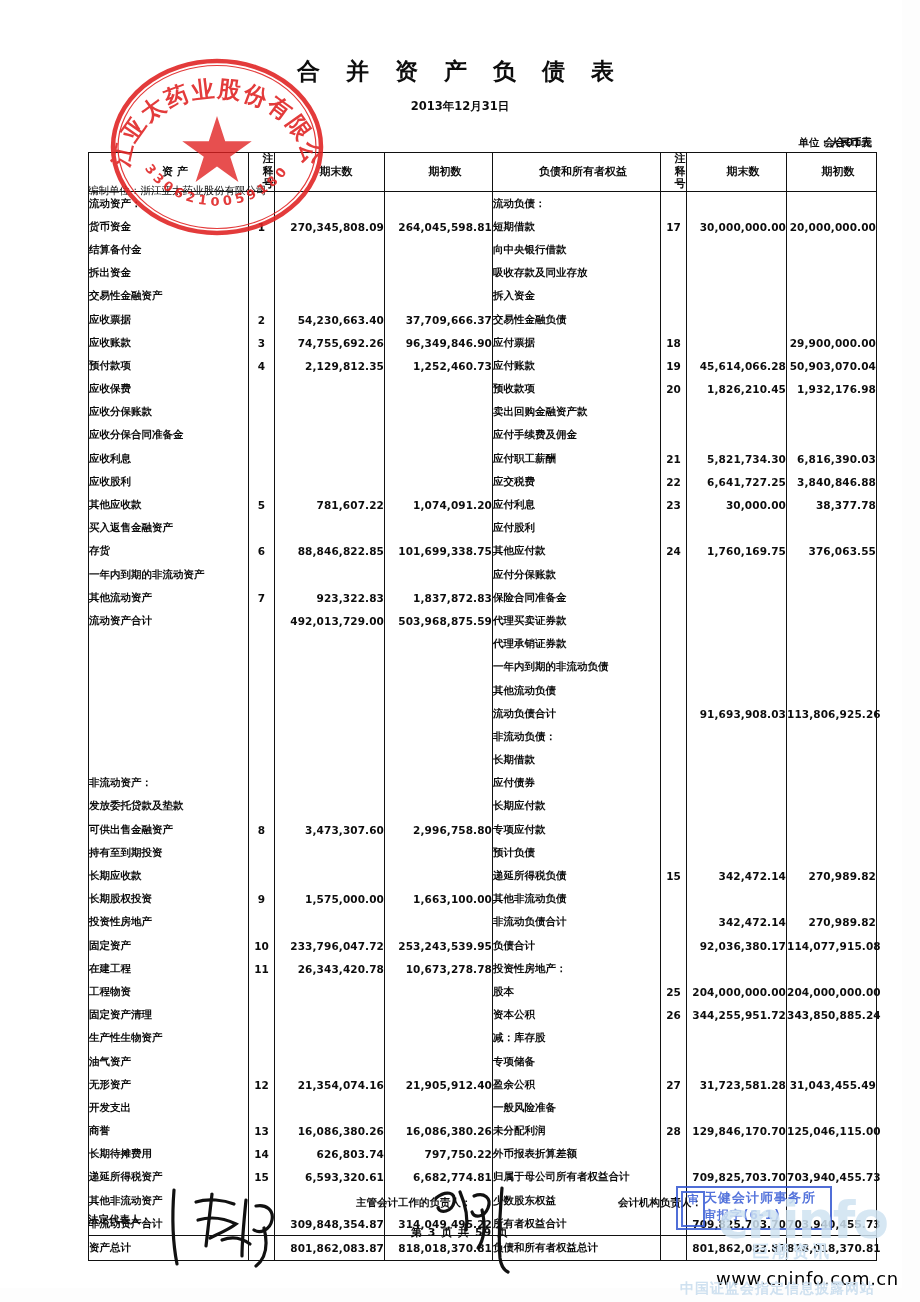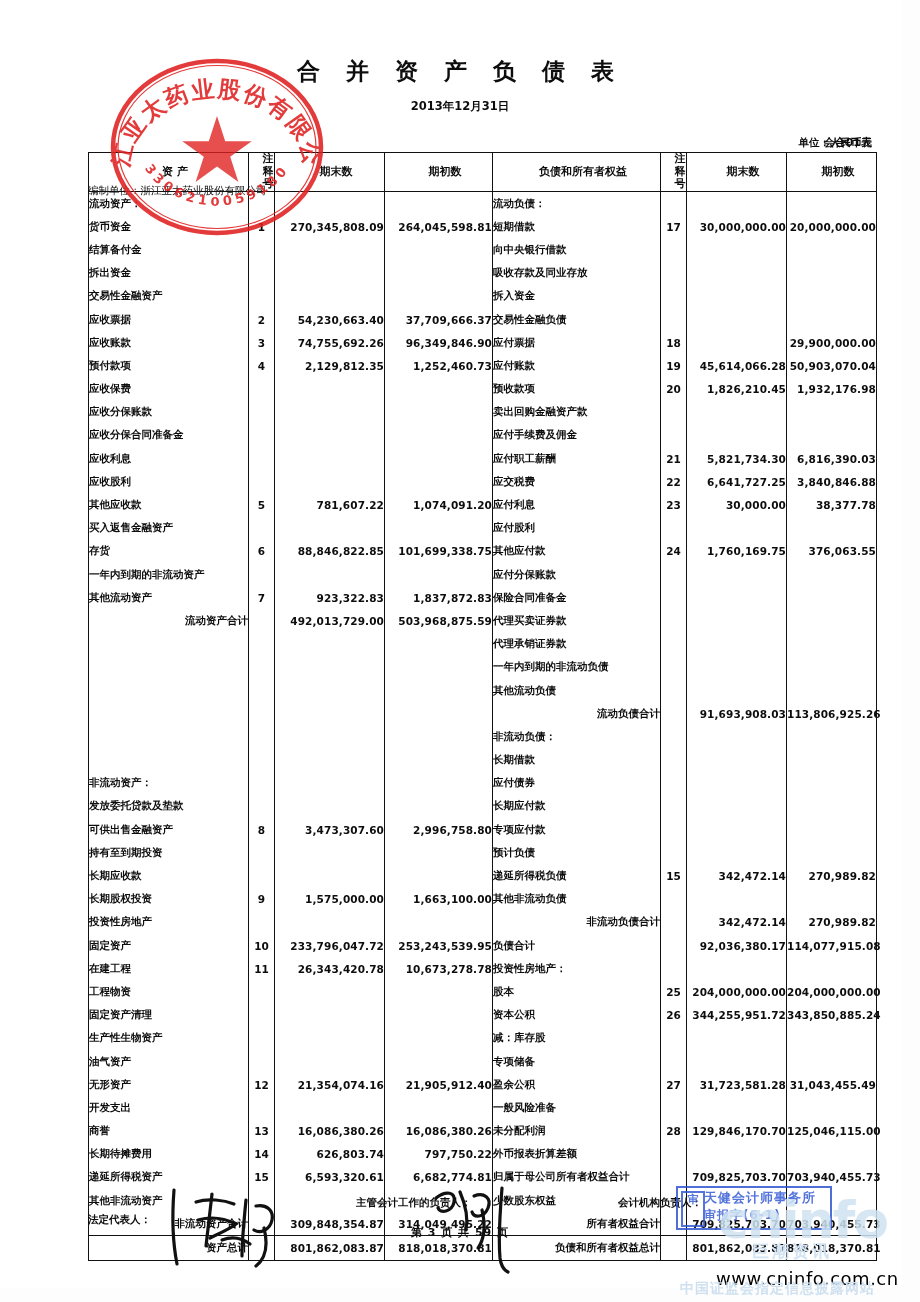--- a/index.html
+++ b/index.html
@@ -55,21 +55,21 @@
   table.bs thead th{
     border-top:1.6px solid #111;border-bottom:1.4px solid #111;
     text-align:center;height:38px;font-size:11px;line-height:1.15;padding-left:13px;
   }
   table.bs tr.row td{border-top:none;border-bottom:none;}
   table.bs tbody tr:first-child td{border-top:none;}
 
   .lbl{padding-left:4px;white-space:nowrap;overflow:hidden;}
   .ind0{padding-left:3px;}
   .ind1{padding-left:15px;}
-  .ind2{padding-left:42px;text-align:right;}
+  .ind2{padding-left:42px;}
   .ind3{padding-left:55px;}
   .num{text-align:right;padding-right:7px;white-space:nowrap;font-size:10.5px;letter-spacing:.1px;}
   .note{text-align:center;font-size:10.5px;}
   .total-row td{border-top:1.2px solid #111 !important;border-bottom:1.6px solid #111 !important;}
 
   
   .footer{position:absolute;left:88px;top:1196px;width:788px;font-size:10.5px;font-weight:bold;}
   .f-legal{position:absolute;left:0;top:0;margin-top:17px;}
   .f-acct{position:absolute;left:268px;top:0;}
   .f-inst{position:absolute;left:530px;top:0;}

